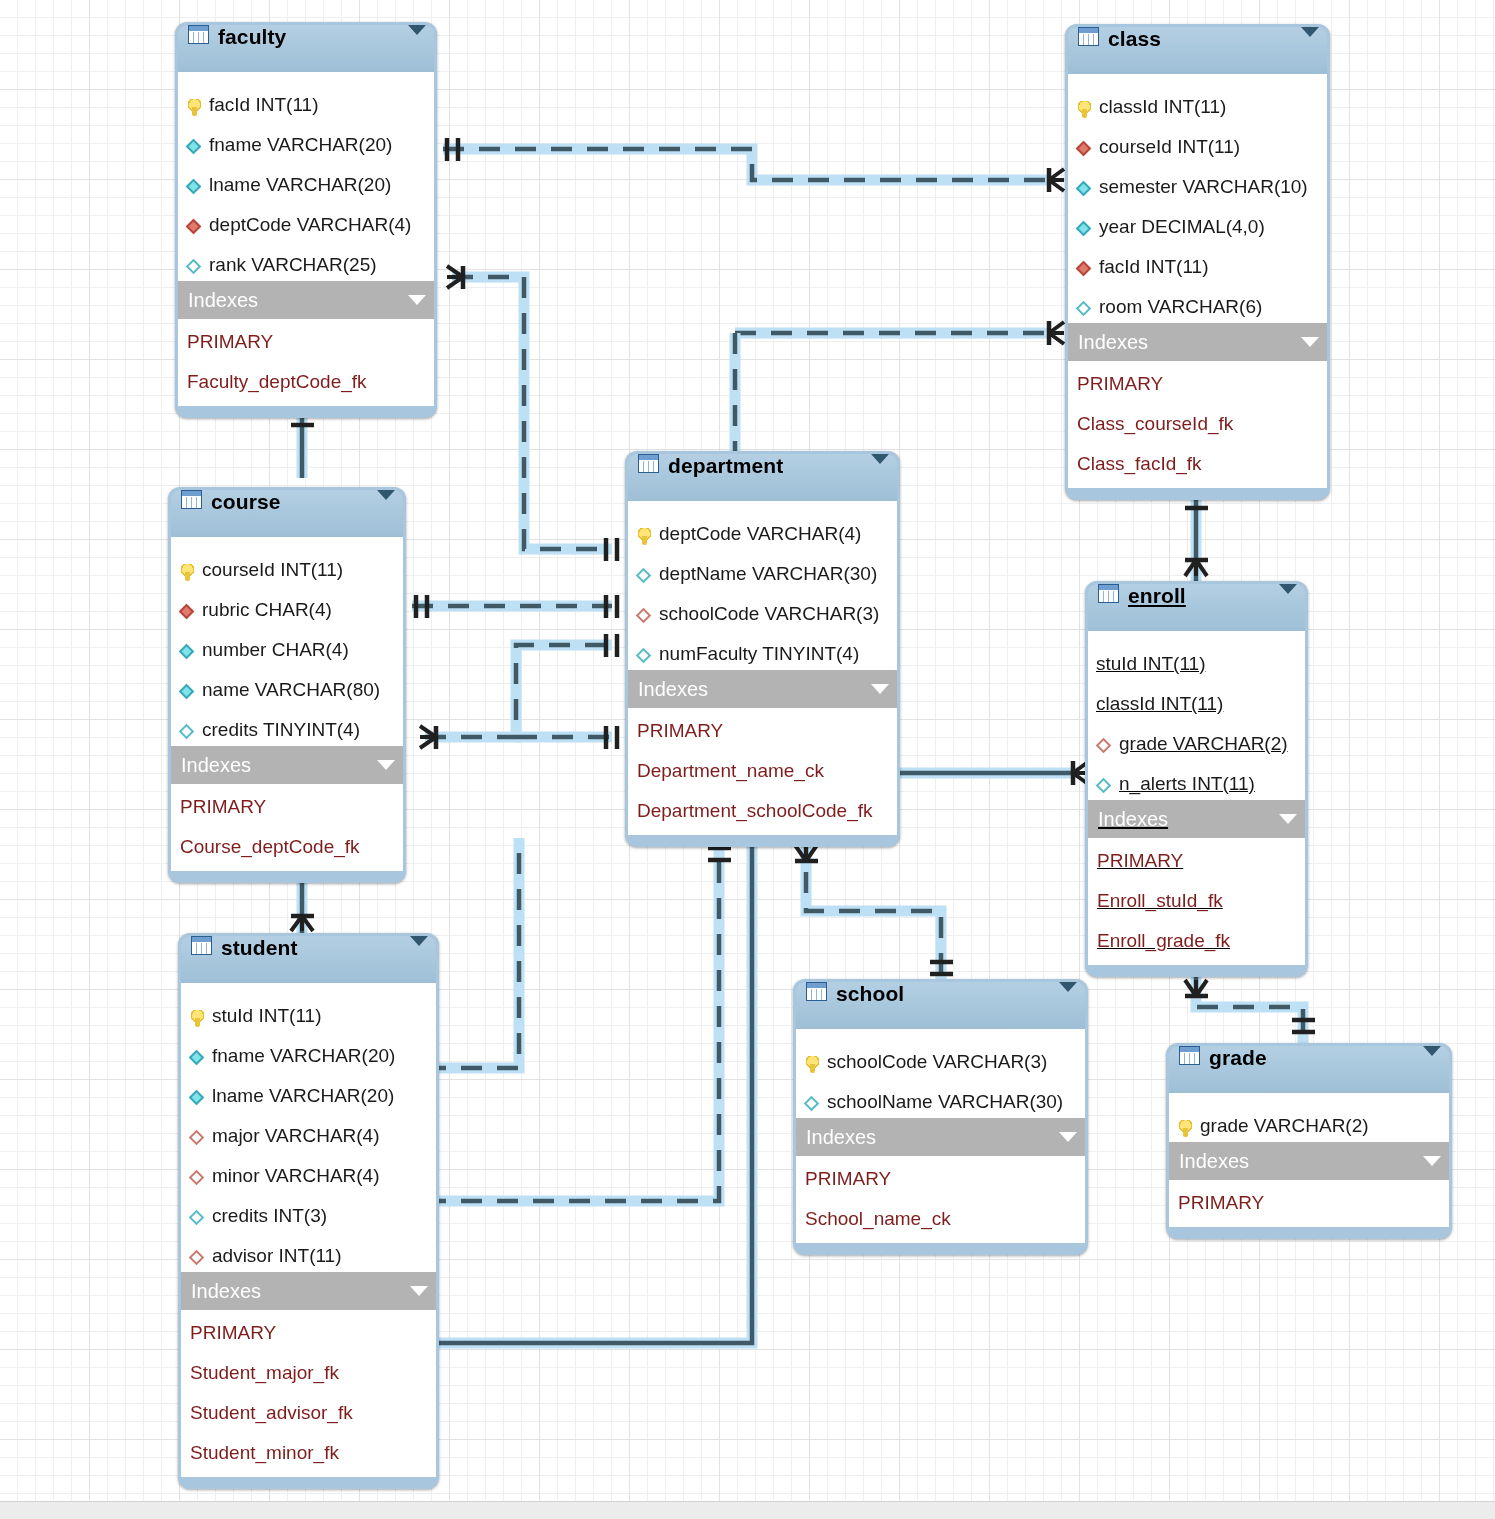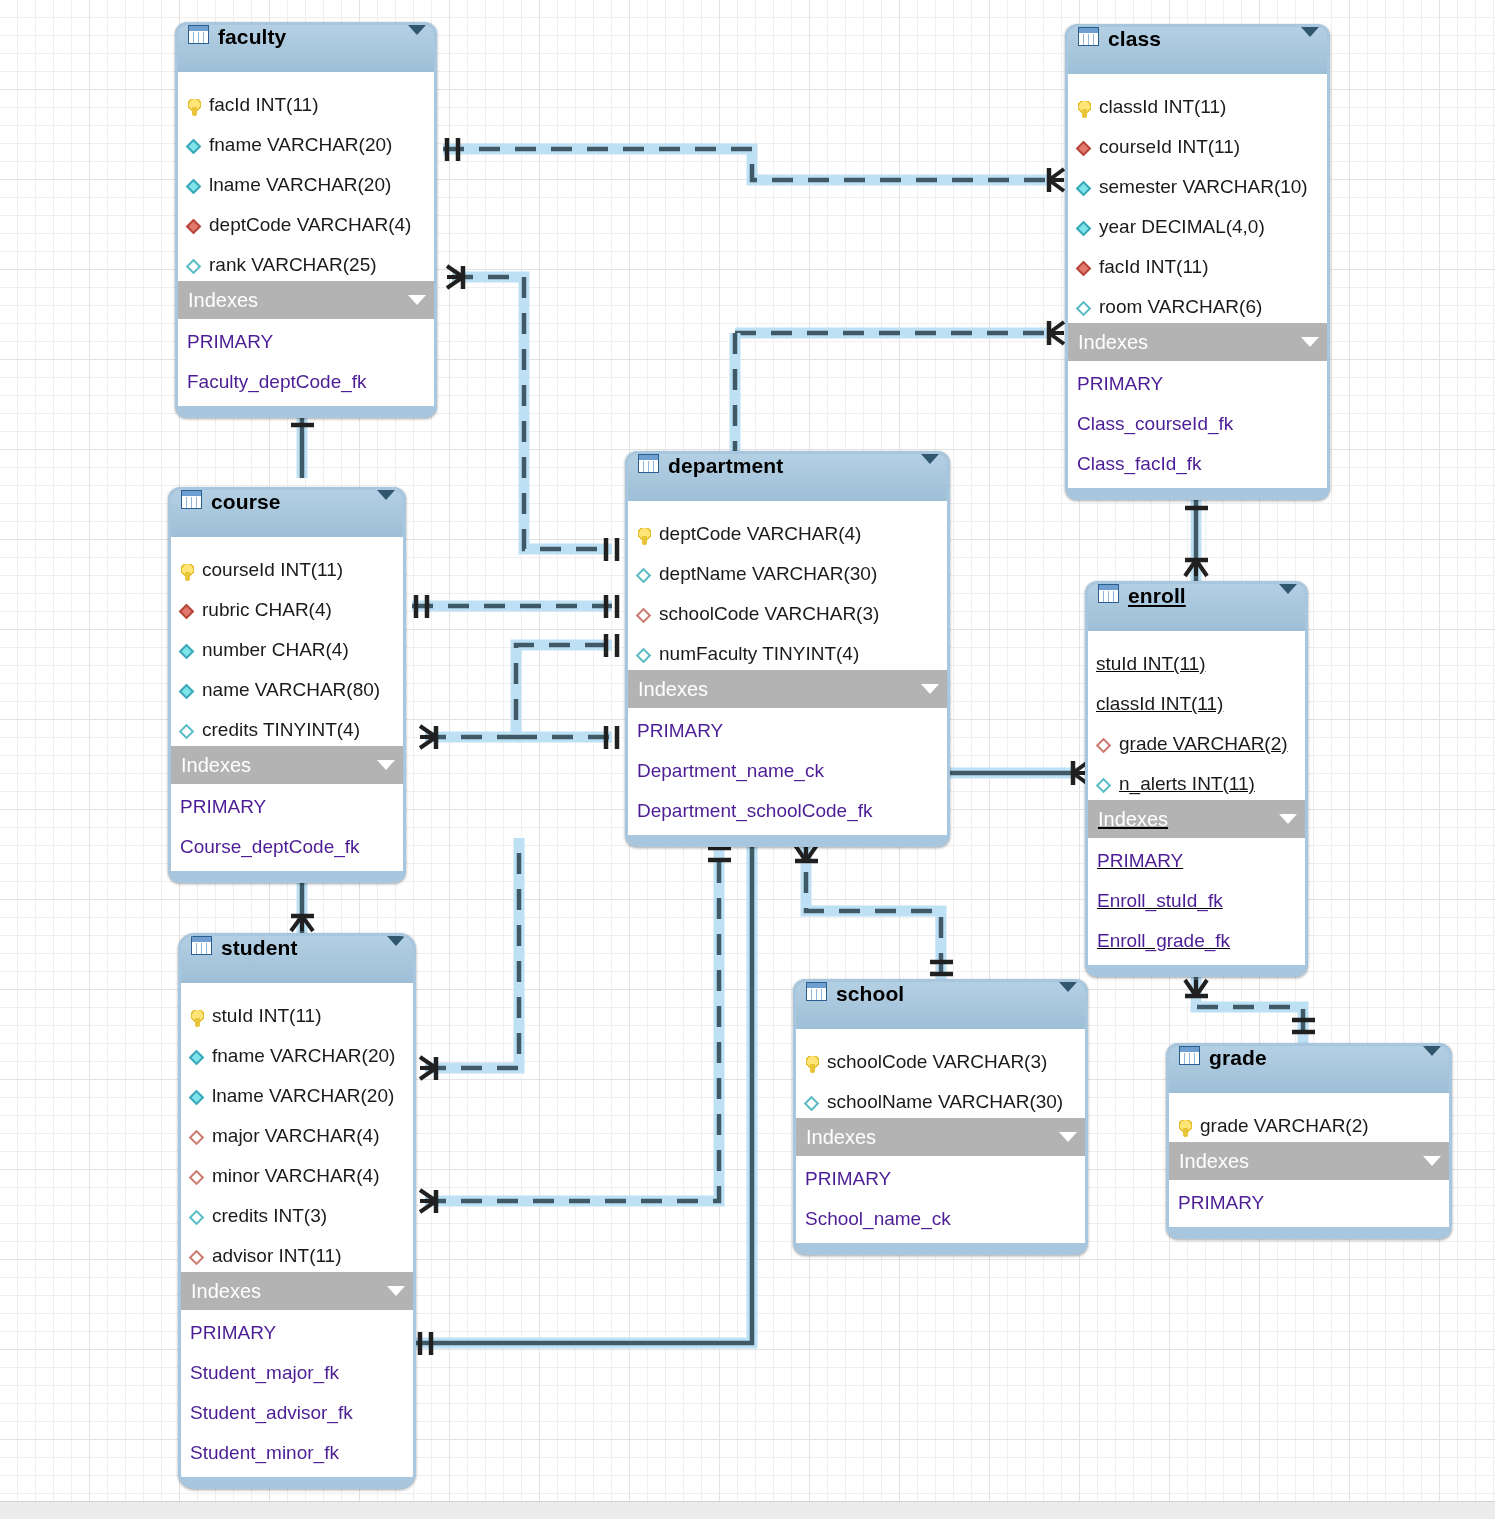--- a/index.html
+++ b/index.html
@@ -183,21 +183,21 @@
   .idxs {
     background: #ffffff;
     padding: 3px 0 4px 0;
   }
   .idxs .irow {
     height: 40px;
     display: flex;
     align-items: center;
     padding: 0 9px 0 9px;
     font-size: 19px;
-    color: #4c1d95;
+    color: #7f1d1d;
     white-space: nowrap;
   }
 </style>
 </head>
 <body>
 
 <div id="canvas">
 
   <svg id="wires" viewBox="0 0 1495 1501" width="1495" height="1501">
     <defs>
@@ -447,21 +447,21 @@
       <span class="icaret">
           <span class="caret light"></span>
         </span>
     </div>
     <div class="idxs">
       <div class="irow">PRIMARY</div>
       <div class="irow">Course_deptCode_fk</div>
     </div>
   </div>
 
-  <div class="tbl" style="left:625px; top:451px; width:325px;">
+  <div class="tbl" style="left:625px; top:451px; width:275px;">
     <div class="titlebar">
       <span class="tbl-icon"></span>
       <span class="tname">department</span>
       <span class="tcaret">
           <span class="caret"></span>
         </span>
     </div>
     <div class="cols">
       <div class="row">
         <span class="g key"></span>
@@ -523,21 +523,21 @@
           <span class="caret light"></span>
         </span>
     </div>
     <div class="idxs">
       <div class="irow">PRIMARY</div>
       <div class="irow">Enroll_stuId_fk</div>
       <div class="irow">Enroll_grade_fk</div>
     </div>
   </div>
 
-  <div class="tbl" style="left:178px; top:933px; width:238px;border-radius:16px;">
+  <div class="tbl" style="left:178px; top:933px; width:261px;">
     <div class="titlebar">
       <span class="tbl-icon"></span>
       <span class="tname">student</span>
       <span class="tcaret">
           <span class="caret"></span>
         </span>
     </div>
     <div class="cols">
       <div class="row">
         <span class="g key"></span>

